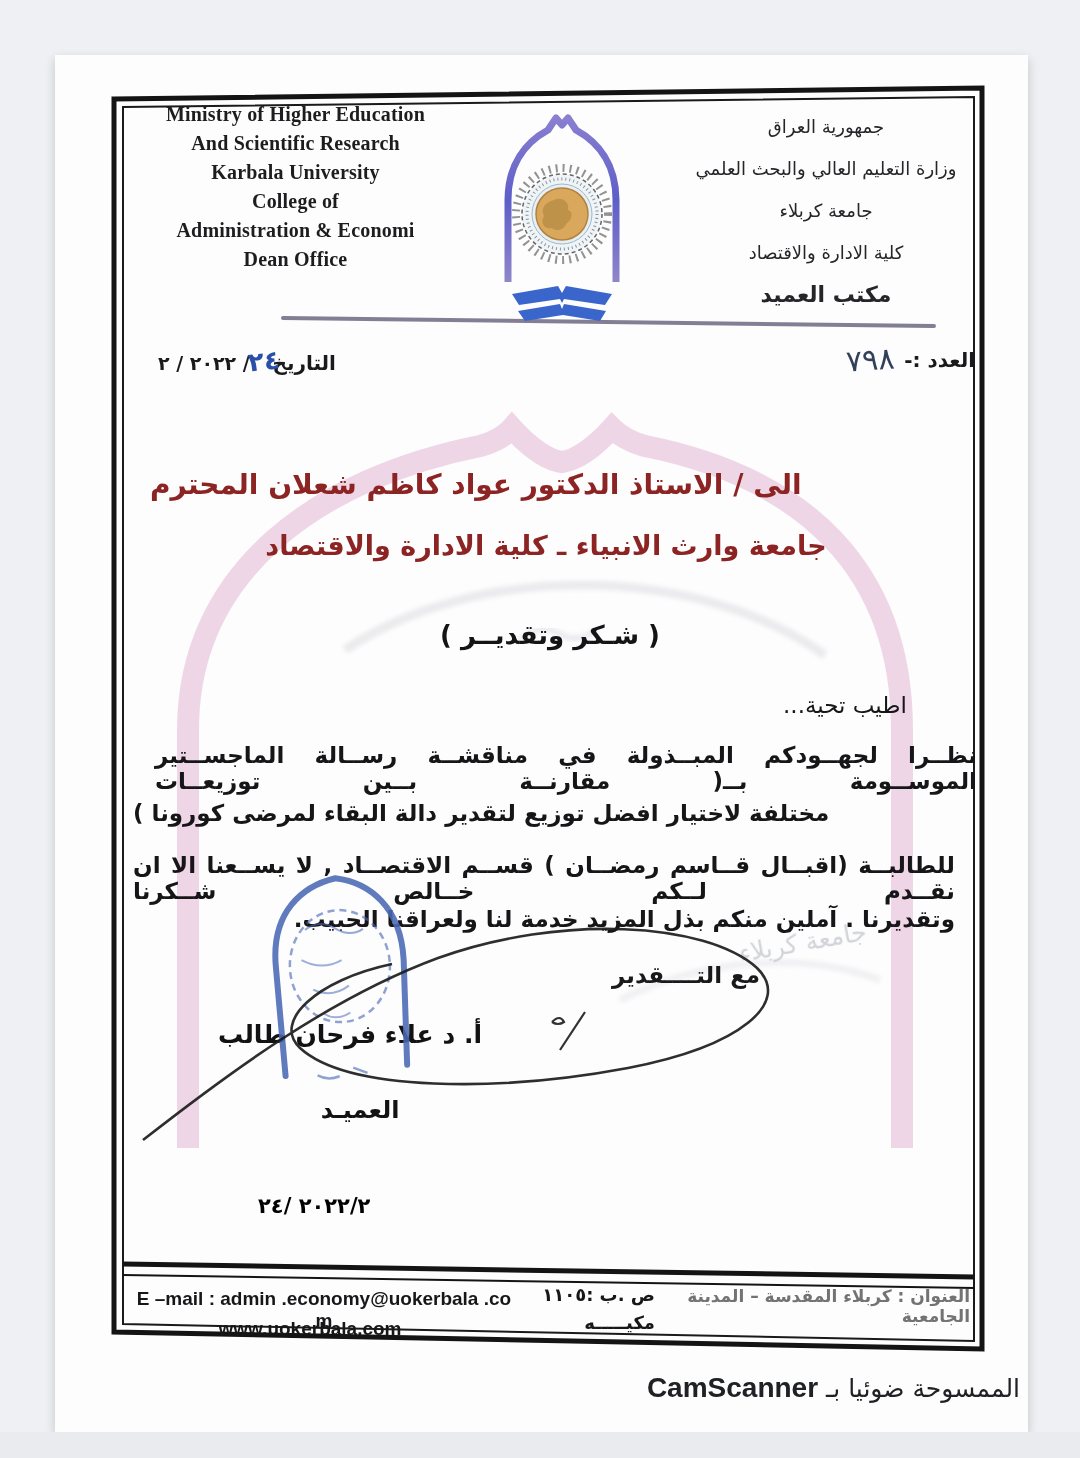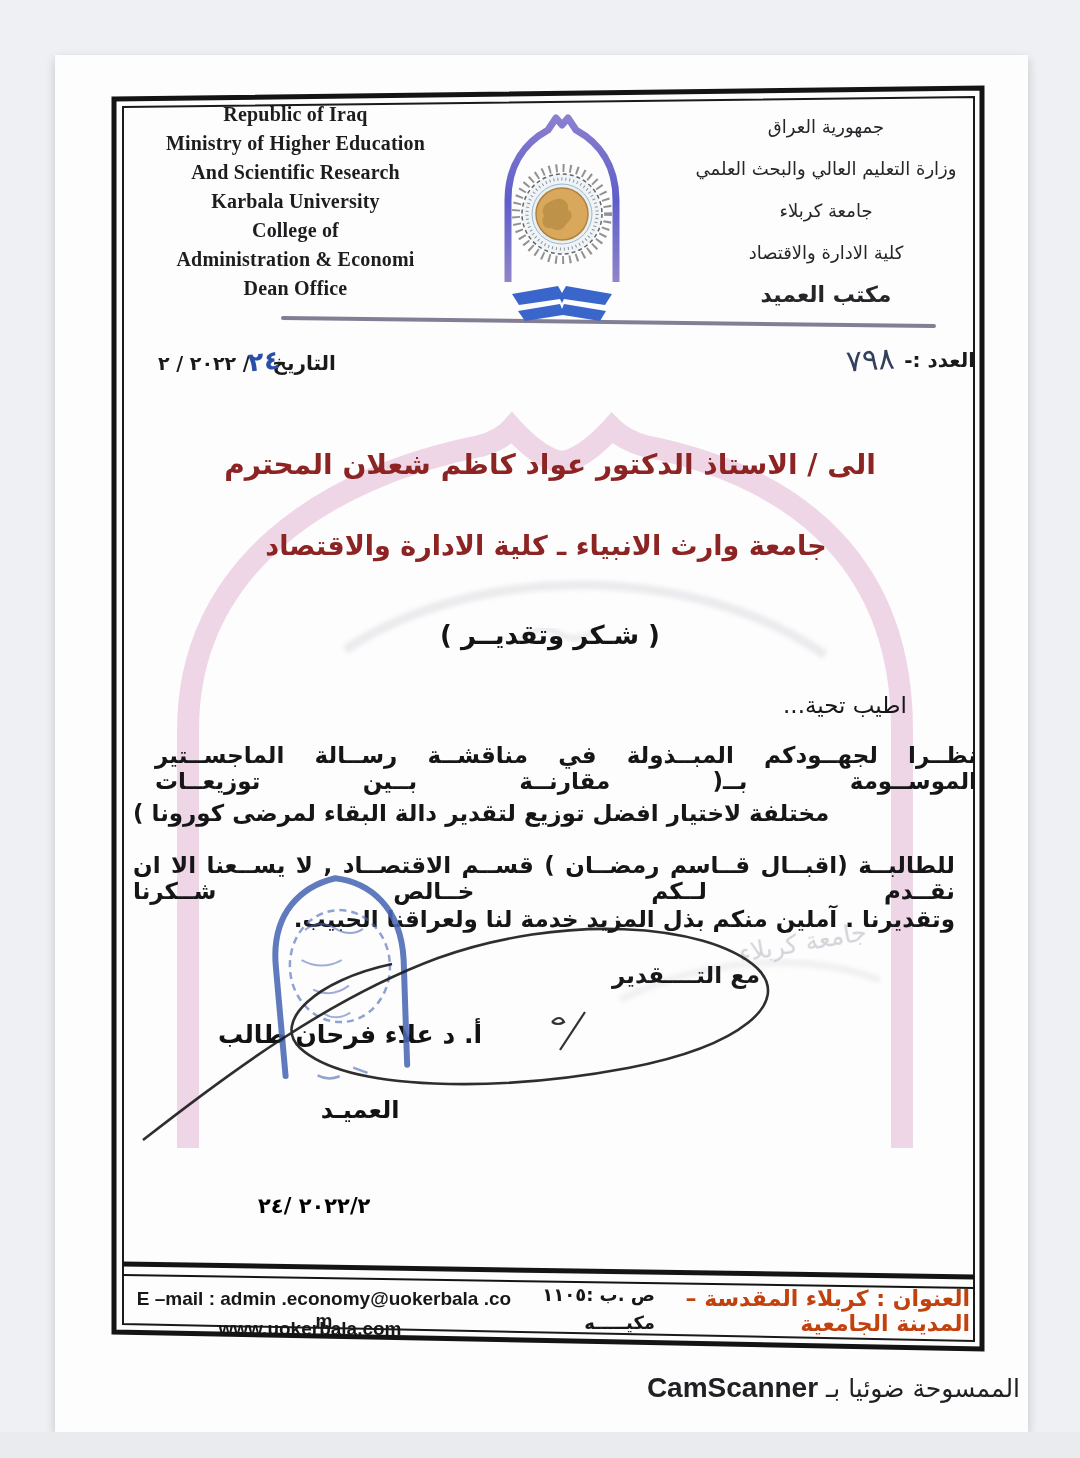--- a/index.html
+++ b/index.html
@@ -44,21 +44,21 @@
     display:flex;flex-direction:row-reverse;align-items:center;
   }
   .ref-date .lbl{font-size:20px;font-weight:bold;color:#1a1a1c;}
   .ref-date .day{
     font-size:26px;color:#2a4fa8;font-weight:bold;
     transform:rotate(-6deg);margin:0 -7px 0 -2px;position:relative;top:-2px;
   }
   .ref-date .rest{font-size:19px;font-weight:bold;color:#1a1a1c;unicode-bidi:isolate;}
 
   
-  .red1{left:150px;top:448px;width:800px;z-index:3;text-align:center;
+  .red1{left:150px;top:468px;width:800px;z-index:3;text-align:left;
         font-size:28px;font-weight:bold;color:#8d2424;}
   .red2{left:146px;top:530px;width:800px;z-index:3;text-align:center;
         font-size:27px;font-weight:bold;color:#8d2424;}
   .subject{left:150px;top:620px;width:800px;z-index:3;text-align:center;
         font-size:26px;font-weight:bold;color:#141416;}
   .greeting{left:150px;top:692px;width:757px;z-index:3;text-align:right;
         font-size:23px;font-weight:normal;color:#161618;}
   .pline{left:133px;width:822px;z-index:3;font-size:23px;font-weight:bold;color:#161618;}
   .just{text-align:justify;text-align-last:justify;}
   .p1l1{top:742px;margin-left:22px;}
@@ -72,21 +72,21 @@
   }
   .signer-name{left:205px;top:1020px;width:290px;z-index:3;text-align:center;
         font-size:25px;font-weight:bold;color:#121214;}
   .signer-title{left:280px;top:1096px;width:160px;z-index:3;text-align:center;
         font-size:24px;font-weight:bold;color:#121214;}
   .sig-date{left:258px;top:1194px;z-index:3;font-size:21px;font-weight:bold;
         color:#000000;direction:ltr;unicode-bidi:isolate;}
 
   
   .f-address{left:640px;top:1286px;width:330px;z-index:3;text-align:right;
-        font-size:22px;font-weight:bold;color:#c2410c;}
+        font-size:17px;font-weight:bold;color:#737373;}
   .f-pobox1{left:505px;top:1284px;width:150px;z-index:3;
         font-size:18px;font-weight:bold;color:#17171a;}
   .f-pobox2{left:505px;top:1312px;width:150px;z-index:3;text-align:right;
         font-size:18px;font-weight:bold;color:#17171a;}
   .f-email{left:128px;top:1288px;width:392px;z-index:3;text-align:center;
         font-family:"Liberation Sans", sans-serif;
         font-size:19px;font-weight:bold;color:#17171a;}
   .f-web{left:160px;top:1318px;width:300px;z-index:3;text-align:center;
         font-family:"Liberation Sans", sans-serif;
         font-size:19px;font-weight:bold;color:#17171a;}
@@ -121,21 +121,20 @@
 
 <svg class="abs layer z2" width="1080" height="1458" viewBox="0 0 1080 1458">
   <path d="M 114 99 L 982 88 L 982 1349 L 114 1332 Z" fill="none" stroke="#141414" stroke-width="5"></path>
   <path d="M 123 107 L 974 97 L 974 1341 L 123 1324 Z" fill="none" stroke="#1a1a1a" stroke-width="2"></path>
   <path d="M 283 318 L 934 326" fill="none" stroke="#6e6782" stroke-width="4" stroke-linecap="round" opacity="0.85"></path>
   <path d="M 123 1264 L 974 1277" fill="none" stroke="#141414" stroke-width="5"></path>
   <path d="M 123 1275 L 974 1288" fill="none" stroke="#141414" stroke-width="2"></path>
 </svg>
 
 <div class="abs en-header">
-  <div>Republic of Iraq</div>
   <div>Ministry of Higher Education</div>
   <div>And Scientific Research</div>
   <div>Karbala University</div>
   <div>College of</div>
   <div>Administration &amp; Economi</div>
   <div>Dean Office</div>
 </div>
 
 <svg class="abs logo" width="140" height="220" viewBox="0 0 140 220">
   <defs>

